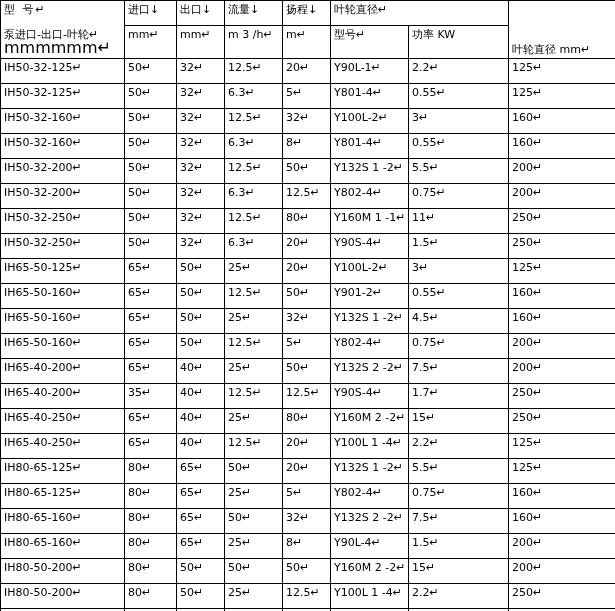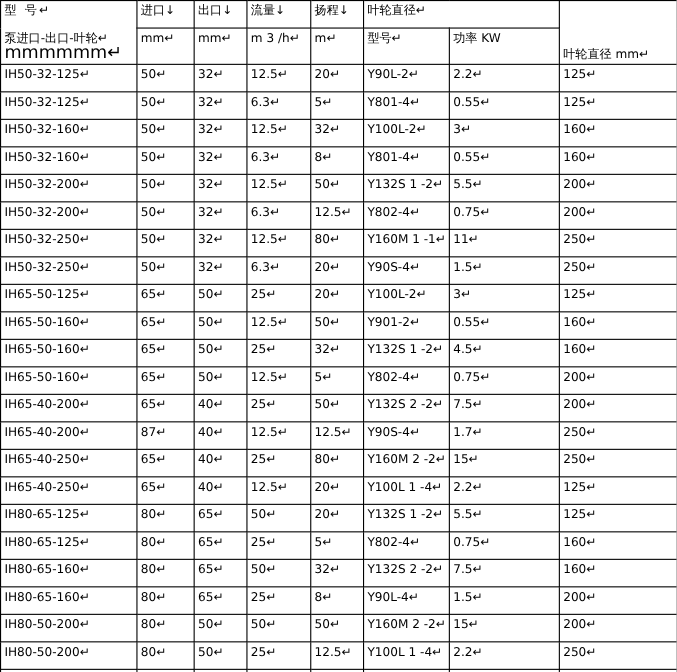--- a/index.html
+++ b/index.html
@@ -100,21 +100,21 @@
       <td class="unit">m↵</td>
       <td>型号↵</td>
       <td>功率 KW</td>
     </tr>
   <tr class="row-data">
         <td>IH50-32-125↵</td>
         <td>50↵</td>
         <td>32↵</td>
         <td>12.5↵</td>
         <td>20↵</td>
-        <td>Y90L-2↵</td>
+        <td>Y90L-1↵</td>
         <td>2.2↵</td>
         <td>125↵</td>
       </tr>
       <tr class="row-data">
         <td>IH50-32-125↵</td>
         <td>50↵</td>
         <td>32↵</td>
         <td>6.3↵</td>
         <td>5↵</td>
         <td>Y801-4↵</td>
@@ -226,21 +226,21 @@
         <td>65↵</td>
         <td>40↵</td>
         <td>25↵</td>
         <td>50↵</td>
         <td>Y132S 2 -2↵</td>
         <td>7.5↵</td>
         <td>200↵</td>
       </tr>
       <tr class="row-data">
         <td>IH65-40-200↵</td>
-        <td>87↵</td>
+        <td>35↵</td>
         <td>40↵</td>
         <td>12.5↵</td>
         <td>12.5↵</td>
         <td>Y90S-4↵</td>
         <td>1.7↵</td>
         <td>250↵</td>
       </tr>
       <tr class="row-data">
         <td>IH65-40-250↵</td>
         <td>65↵</td>

